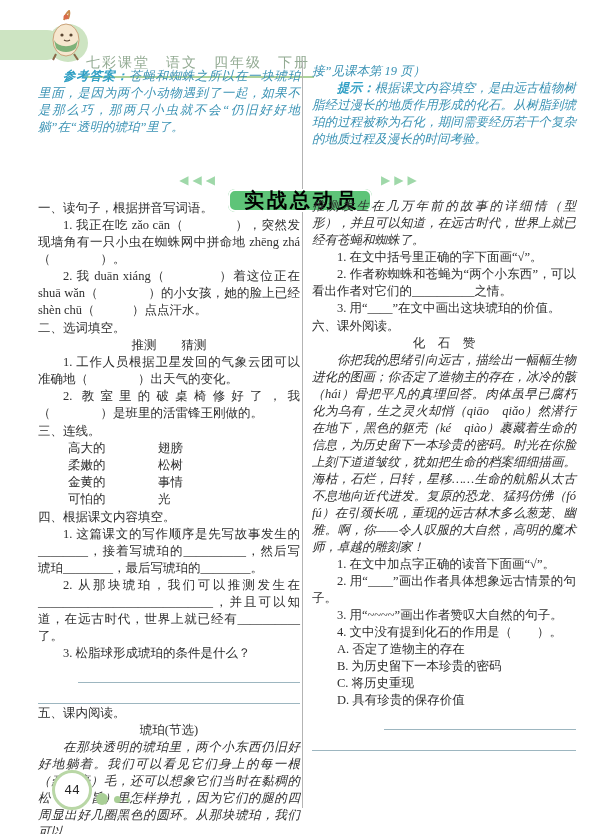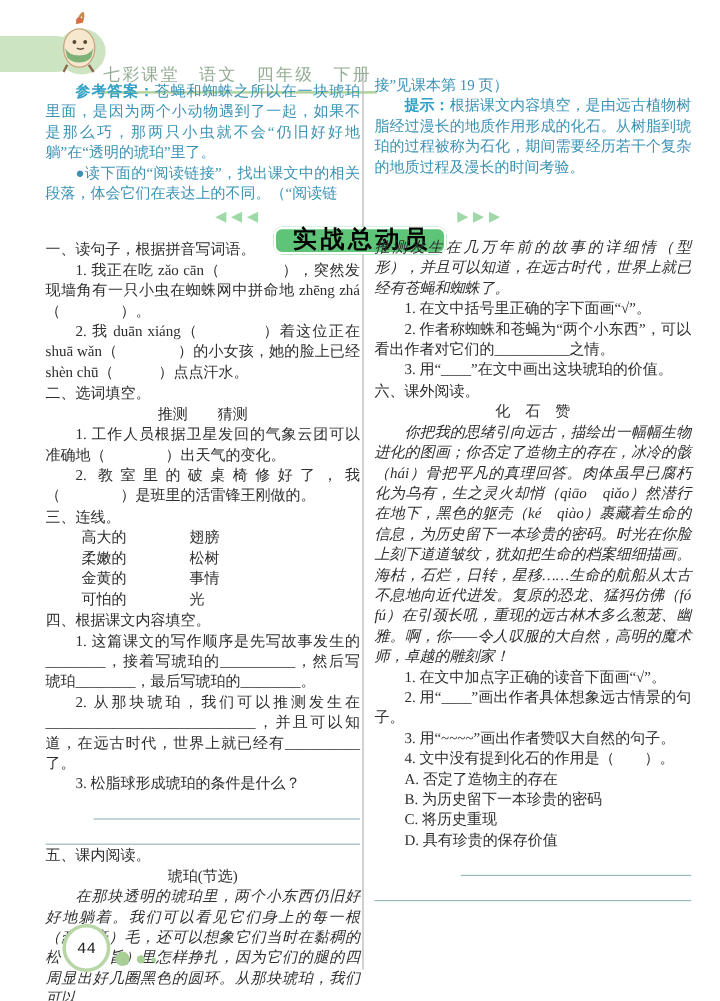--- a/index.html
+++ b/index.html
@@ -19,21 +19,21 @@
   .mascot-circle { position:absolute; left:6px; top:14px; width:40px; height:38px;
     background:#cde4c2; border-radius:50%; }
   .header-title { position:absolute; left:84px; top:38px;
     font-family:"Liberation Sans", sans-serif; font-size:14px; color:#93ab93;
     letter-spacing:2px; padding:0 4px 5px 2px; border-bottom:2px solid #aed29a;margin-top:16px; }
 
   
   .divider { position:absolute; left:302px; top:60px; width:1px; height:748px; background:#b3b3b3; }
 
   
-  .teal { color:#3a92b4; }
+  .teal { color:#3a92b4; font-style:italic; }
   .teal-label { color:#2f9fc4; font-weight:bold; }
   #top-left  { position:absolute; left:38px;  top:68px; width:262px; }
   #top-right { position:absolute; left:312px; top:63px; width:264px; }
 
   
   .banner-row { position:absolute; left:0; top:167px; width:600px; height:26px;
     display:flex; justify-content:center; align-items:center; gap:9px; }
   .banner-box { background:#5ec478; color:#000000; font-weight:bold; font-size:20px;
     line-height:20px; padding:1px 13px 2px 16px; border-radius:7px; letter-spacing:3px;
     box-shadow:0 0 0 2px #ffffff inset; font-family:"Liberation Sans", sans-serif;margin-top:40px; }
@@ -81,21 +81,20 @@
     <path d="M22 30 q3 2 6 0" fill="none" stroke="#5a4632" stroke-width="1.2"></path>
     <path d="M14 44 l-3 6 M32 44 l4 6" stroke="#8a6a4a" stroke-width="2"></path>
   </svg>
 </div>
 <div class="header-title">七彩课堂　语文　四年级　下册</div>
 
 <div class="divider"></div>
 
 <div id="top-left">
   <p class="teal indent"><span class="teal-label">参考答案：</span><span>苍蝇和蜘蛛之所以在一块琥珀里面，是因为两个小动物遇到了一起，如果不是那么巧，那两只小虫就不会“仍旧好好地躺”在“透明的琥珀”里了。</span></p>
-  <p class="teal indent">●读下面的“阅读链接”，找出课文中的相关段落，体会它们在表达上的不同。（“阅读链</p>
 </div>
 
 <div id="top-right">
   <p class="teal">接”见课本第 19 页）</p>
   <p class="teal indent"><span class="teal-label">提示：</span><span>根据课文内容填空，是由远古植物树脂经过漫长的地质作用形成的化石。从树脂到琥珀的过程被称为石化，期间需要经历若干个复杂的地质过程及漫长的时间考验。</span></p>
 </div>
 
 <div class="banner-row">
   <span class="arrows">◀◀◀</span>
   <span class="banner-box">实战总动员</span>

